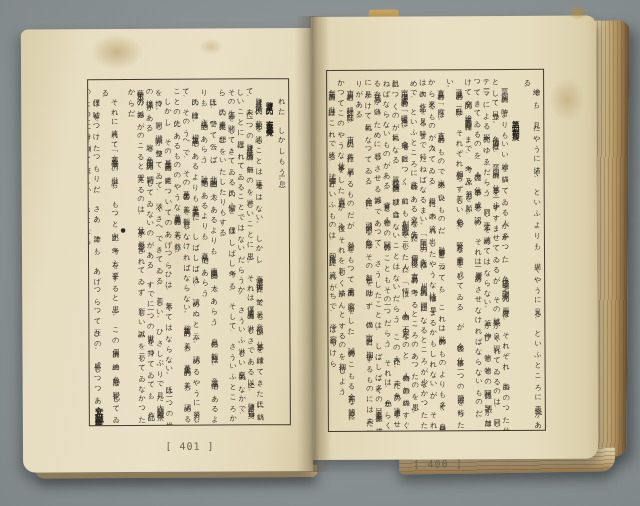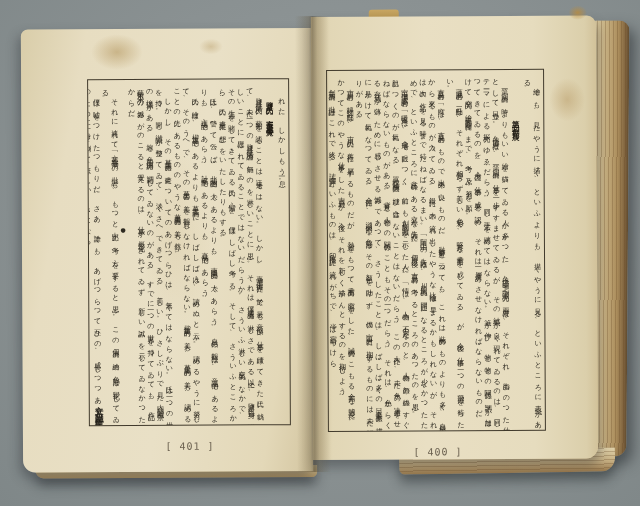--- a/index.html
+++ b/index.html
@@ -95,21 +95,21 @@
     writing-mode:vertical-rl;text-orientation:upright;
     font-family:"DejaVu Sans",sans-serif;font-weight:700;
     font-size:8.5px;letter-spacing:4.5px;color:#23201a;
   }
   .pagenum{
     position:absolute;width:70px;text-align:center;
     font-family:"DejaVu Sans Mono",monospace;
     font-size:10px;letter-spacing:1px;color:#6b6150;
   }
   .pn-left{left:132px;top:412px;}
-  .pn-right{left:90px;top:430px;}
+  .pn-right{left:90px;top:442px;}
 </style>
 </head>
 <body>
 
 <div class="stage">
   <div class="book">
 
     <div class="edge-right"></div>
     <div class="edge-bottom"></div>
     <div class="under-left"></div>

